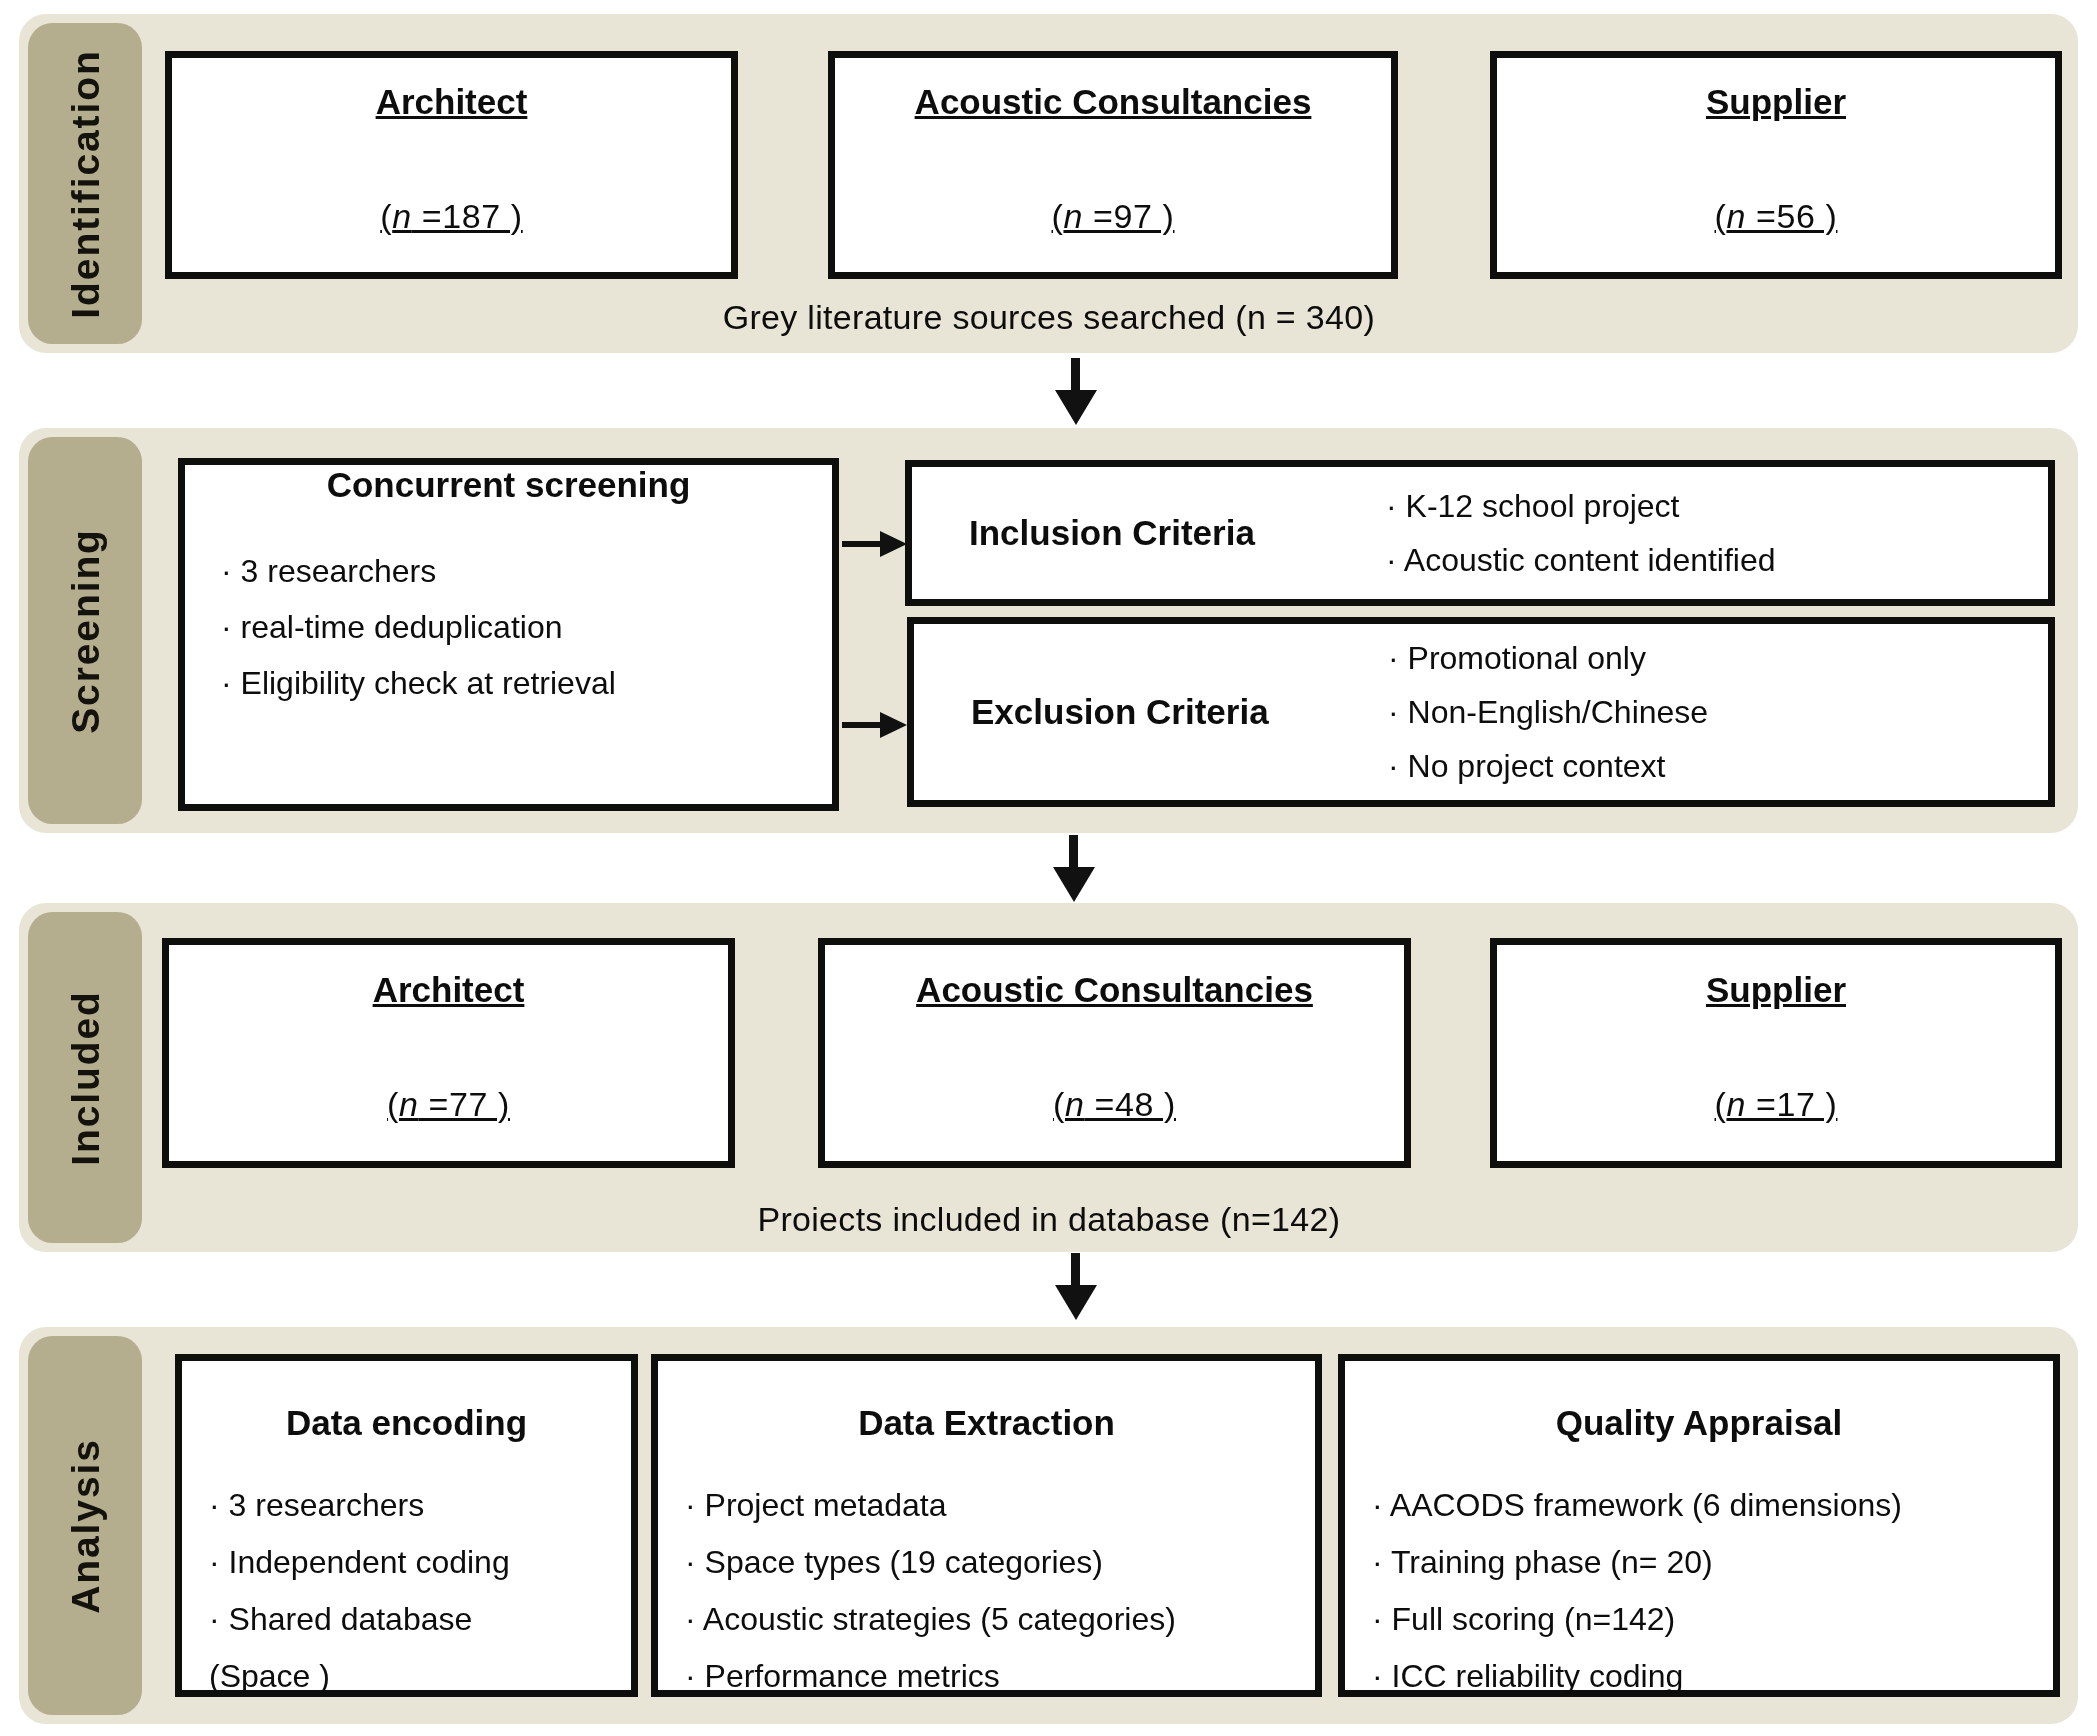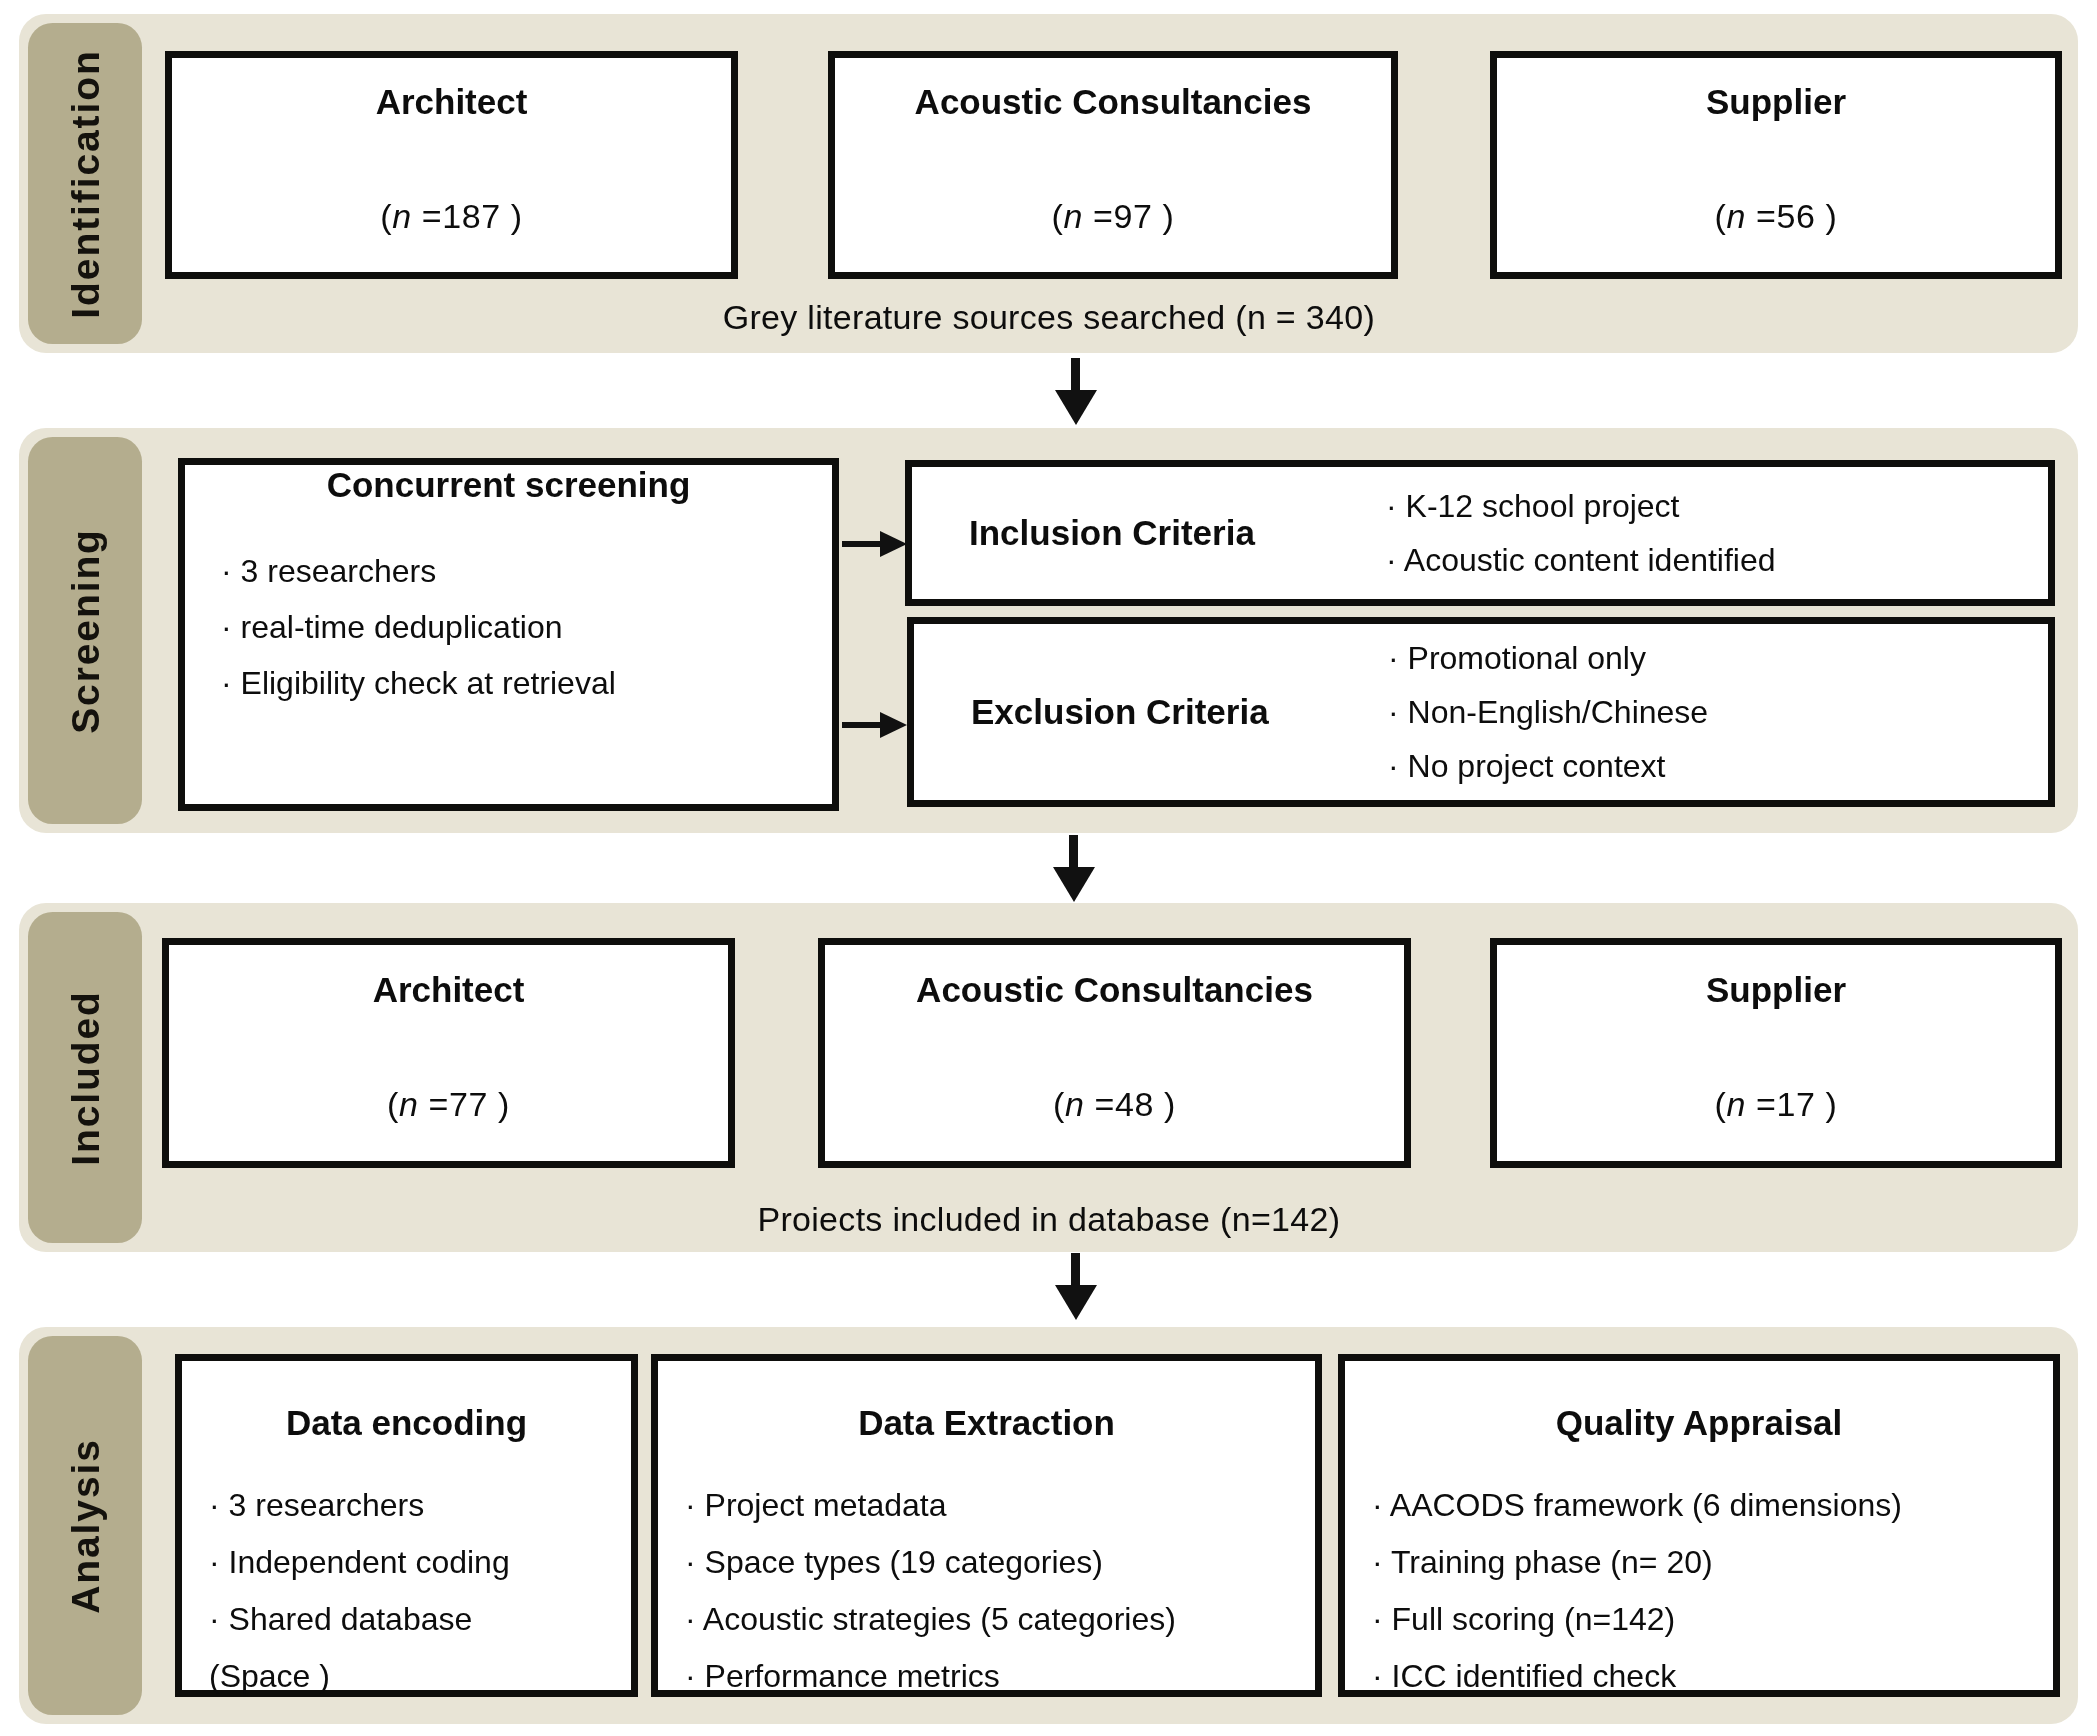--- a/index.html
+++ b/index.html
@@ -15,21 +15,21 @@
   }
   .band-label span{
     transform:rotate(-90deg);white-space:nowrap;
     font-weight:bold;font-size:39px;letter-spacing:1.9px;color:#14120d;
   }
   .wbox{
     position:absolute;background:#ffffff;border:7.1px solid #0e0e0c;box-sizing:border-box;
   }
   .count-box{
     display:flex;flex-direction:column;align-items:center;justify-content:center;
-    gap:75px;padding-bottom:11px;
+    gap:75px;padding-bottom:11px;text-decoration:underline;
   }
   .box-title{font-weight:bold;font-size:35px;line-height:1.1;text-align:center;}
   .box-count{font-size:34px;letter-spacing:0.6px;}
   .it{font-style:italic;}
   .caption{
     position:absolute;left:0;width:100%;text-align:center;
     font-size:34px;letter-spacing:0.3px;
   }
   .conc-title{text-align:center;font-weight:bold;font-size:35px;}
   .conc-bullets{margin-top:38px;padding-left:36px;font-size:32px;line-height:56px;}
@@ -181,18 +181,18 @@
       <div>· Performance metrics</div>
     </div>
   </div>
 
   <div class="wbox" style="left:1338px;top:1354px;width:722px;height:343px;">
     <div class="col-title">Quality Appraisal</div>
     <div class="col-bullets">
       <div>· AACODS framework (6 dimensions)</div>
       <div>· Training phase (n= 20)</div>
       <div>· Full scoring (n=142)</div>
-      <div>· ICC identified check</div>
+      <div>· ICC reliability coding</div>
     </div>
   </div>
 
 </div>
 
 
 </body></html>

